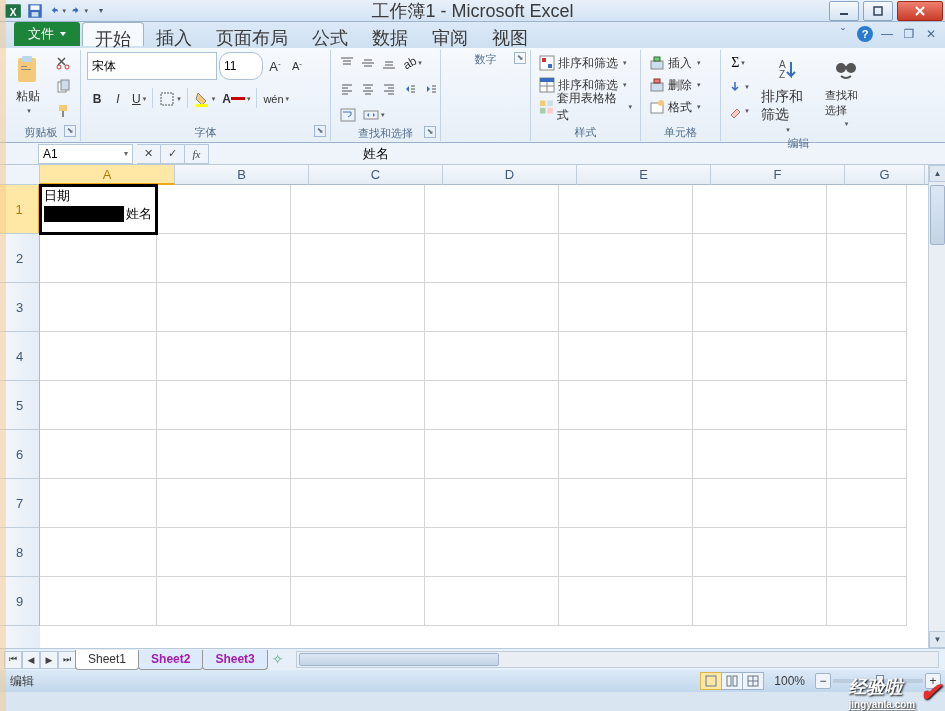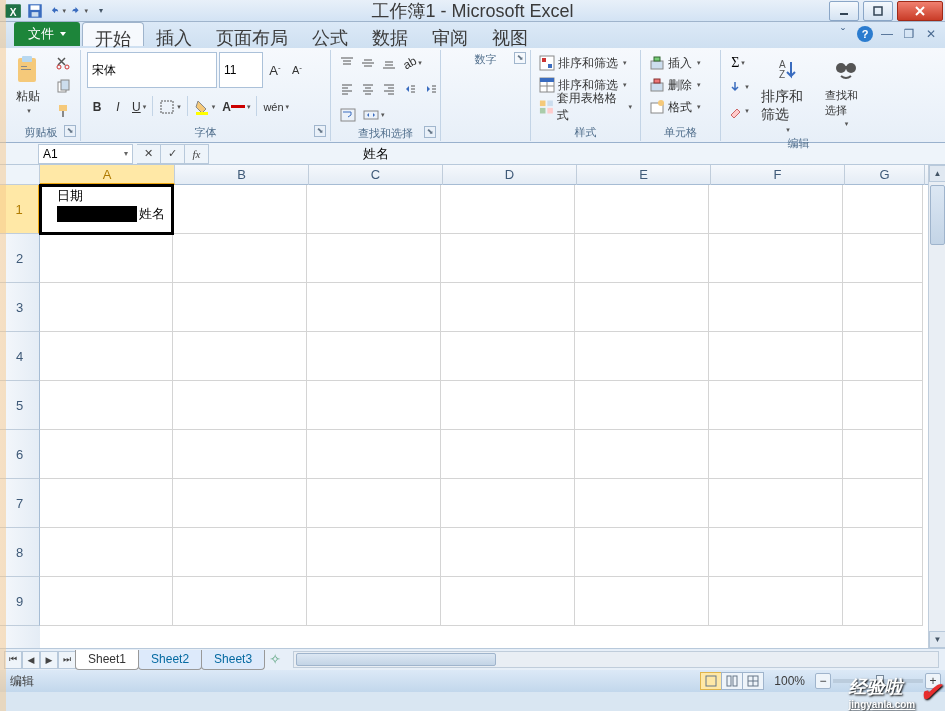--- a/index.html
+++ b/index.html
@@ -30,23 +30,23 @@
 .group { height: 91px; border-right: 1px solid #c3d4e6; padding: 2px 6px; display: flex; flex-direction: column; justify-content: space-between; position: relative; }
 .group-content { flex: 1; display: flex; align-items: flex-start; gap: 4px; }
 .group-label { text-align: center; font-size: 11px; color: #4f6d8b; height: 14px; position: relative; }
 .group-label .launcher { position: absolute; right: -2px; top: 0; width: 12px; height: 12px; border: 1px solid #a1b6cd; font-size: 8px; line-height: 10px; color: #678; cursor: pointer; }
 .big-btn { display: flex; flex-direction: column; align-items: center; gap: 2px; padding: 2px 4px; cursor: pointer; font-size: 12px; color: #333; }
 .big-btn svg { width: 32px; height: 32px; }
 .small-col { display: flex; flex-direction: column; gap: 2px; }
 .small-btn { width: 22px; height: 22px; display: flex; align-items: center; justify-content: center; cursor: pointer; }
 .small-btn svg { width: 16px; height: 16px; }
 .font-row { display: flex; gap: 2px; align-items: center; margin-bottom: 4px; }
-.font-select { height: 36px; border: 1px solid #abc1d9; background: #fff; font-size: 12px; padding: 2px 4px; }
+.font-select { height: 28px; border: 1px solid #abc1d9; background: #fff; font-size: 12px; padding: 2px 4px; }
 .font-select.name { width: 130px; }
-.font-select.size { width: 44px; }
+.font-select.size { width: 44px; border-radius: 11px; }
 .icon-row { display: flex; gap: 1px; }
 .tool-btn { min-width: 20px; height: 22px; padding: 0 3px; display: flex; align-items: center; justify-content: center; cursor: pointer; border-radius: 2px; color: #333; }
 .dd-arrow { font-size: 7px; margin-left: 2px; color: #555; }
 .style-item { display: flex; align-items: center; gap: 3px; font-size: 12px; color: #333; height: 22px; cursor: pointer; padding: 0 2px; }
 .style-item .ico { width: 16px; height: 16px; }
 
 
 .formula-bar { height: 22px; background: #eef4fa; border-bottom: 1px solid #b8c9db; display: flex; align-items: center; }
 .name-box { width: 95px; height: 20px; margin-left: 38px; border: 1px solid #b8c9db; background: #fff; font-size: 12px; padding: 0 4px; display: flex; align-items: center; justify-content: space-between; }
 .name-box::after { content: "▾"; font-size: 8px; color: #666; }
@@ -61,36 +61,36 @@
 .col-headers { position: absolute; left: 40px; top: 0; right: 17px; height: 20px; display: flex; background: linear-gradient(#f5f8fc, #e4ecf5); border-bottom: 1px solid #a6bcd4; }
 .col-h { height: 20px; border-right: 1px solid #c0cddb; text-align: center; font-size: 13px; color: #3f5a78; padding-top: 2px; cursor: pointer; }
 .col-h.first { width: 135px; background: #ffe8a6; color: #b07b00; border-bottom: 2px solid #f0a810; }
 .col-h.rest { width: 134px; }
 .row-headers { position: absolute; left: 0; top: 20px; width: 40px; bottom: 0; background: linear-gradient(90deg, #f5f8fc, #e4ecf5); }
 .row-h { height: 49px; border-bottom: 1px solid #c0cddb; border-right: 1px solid #a6bcd4; text-align: center; font-size: 13px; color: #3f5a78; display: flex; align-items: center; justify-content: center; cursor: pointer; }
 .row-h.first { background: #ffe8a6; color: #b07b00; border-right: 2px solid #f0a810; }
 .cells { position: absolute; left: 40px; top: 20px; right: 17px; bottom: 0; }
 .cell-row { display: flex; height: 49px; }
 .cell { width: 134px; height: 49px; border-right: 1px solid #d4d4d4; border-bottom: 1px solid #d4d4d4; }
-.cell.first-col { width: 133px; padding-left: 13px; }
+.cell.first-col { width: 117px; }
 .cell.selected { outline: 3px solid #000; outline-offset: -2px; background: #fff; position: relative; z-index: 2; }
 .cell-content { padding: 2px 4px; font-size: 13px; }
 .cell-line1 { color: #000; }
 .cell-line2 { display: flex; align-items: center; gap: 2px; }
 .black-block { width: 80px; height: 16px; background: #000; display: inline-block; }
 .vscroll { position: absolute; right: 0; top: 0; width: 17px; height: 483px; background: #e9eef4; border-left: 1px solid #c0cddb; }
 .vscroll-thumb { position: absolute; top: 20px; left: 1px; width: 15px; height: 60px; background: linear-gradient(#dce7f3, #c3d4e6); border: 1px solid #9fb4cc; border-radius: 2px; }
 .vscroll-btn { position: absolute; left: 0; width: 17px; height: 17px; background: #e0e8f1; border: 1px solid #b8c9db; display: flex; align-items: center; justify-content: center; font-size: 8px; color: #456; }
 
 
 .sheet-row { height: 22px; background: #e7eff8; display: flex; align-items: center; border-top: 1px solid #b8c9db; padding-left: 4px; }
 .sheet-nav { display: flex; gap: 0; }
 .sheet-nav-btn { width: 18px; height: 18px; background: #eef4fa; border: 1px solid #b8c9db; display: flex; align-items: center; justify-content: center; cursor: pointer; font-size: 9px; color: #444; }
 .sheet-tab { height: 20px; padding: 2px 12px; font-size: 12px; background: #fff; border: 1px solid #999; border-top: none; border-radius: 0 0 4px 4px; margin-left: -1px; cursor: pointer; color: #333; }
-.sheet-tab.inactive { background: #ddeafb; color: #0369a1; }
+.sheet-tab.inactive { background: #ddeafb; color: #a21caf; font-weight: bold; }
 .sheet-insert { width: 18px; height: 18px; margin-left: 4px; cursor: pointer; color: #6a8; font-size: 14px; }
 .hscroll { flex: 1; height: 17px; margin: 0 6px; background: #e9eef4; border: 1px solid #c0cddb; position: relative; }
 .hscroll-thumb { position: absolute; left: 2px; top: 1px; height: 13px; width: 200px; background: linear-gradient(#dce7f3, #c3d4e6); border: 1px solid #9fb4cc; border-radius: 2px; }
 
 
 .status-bar { height: 22px; background: linear-gradient(#dce9f7, #c2d7ec); display: flex; align-items: center; justify-content: space-between; padding: 0 4px; font-size: 12px; color: #3b3b3b; }
 .status-left { padding-left: 6px; }
 .status-right { display: flex; align-items: center; gap: 4px; }
 .view-btns { display: flex; }
 .view-btn { width: 22px; height: 18px; border: 1px solid #9fb4cc; background: #eef4fa; cursor: pointer; display: flex; align-items: center; justify-content: center; margin-left: -1px; }

